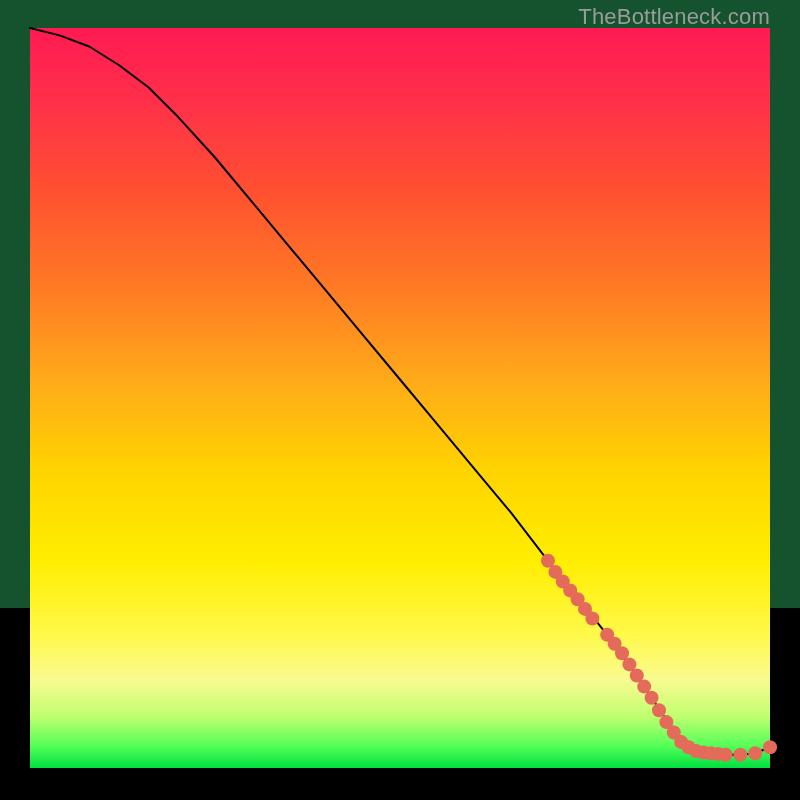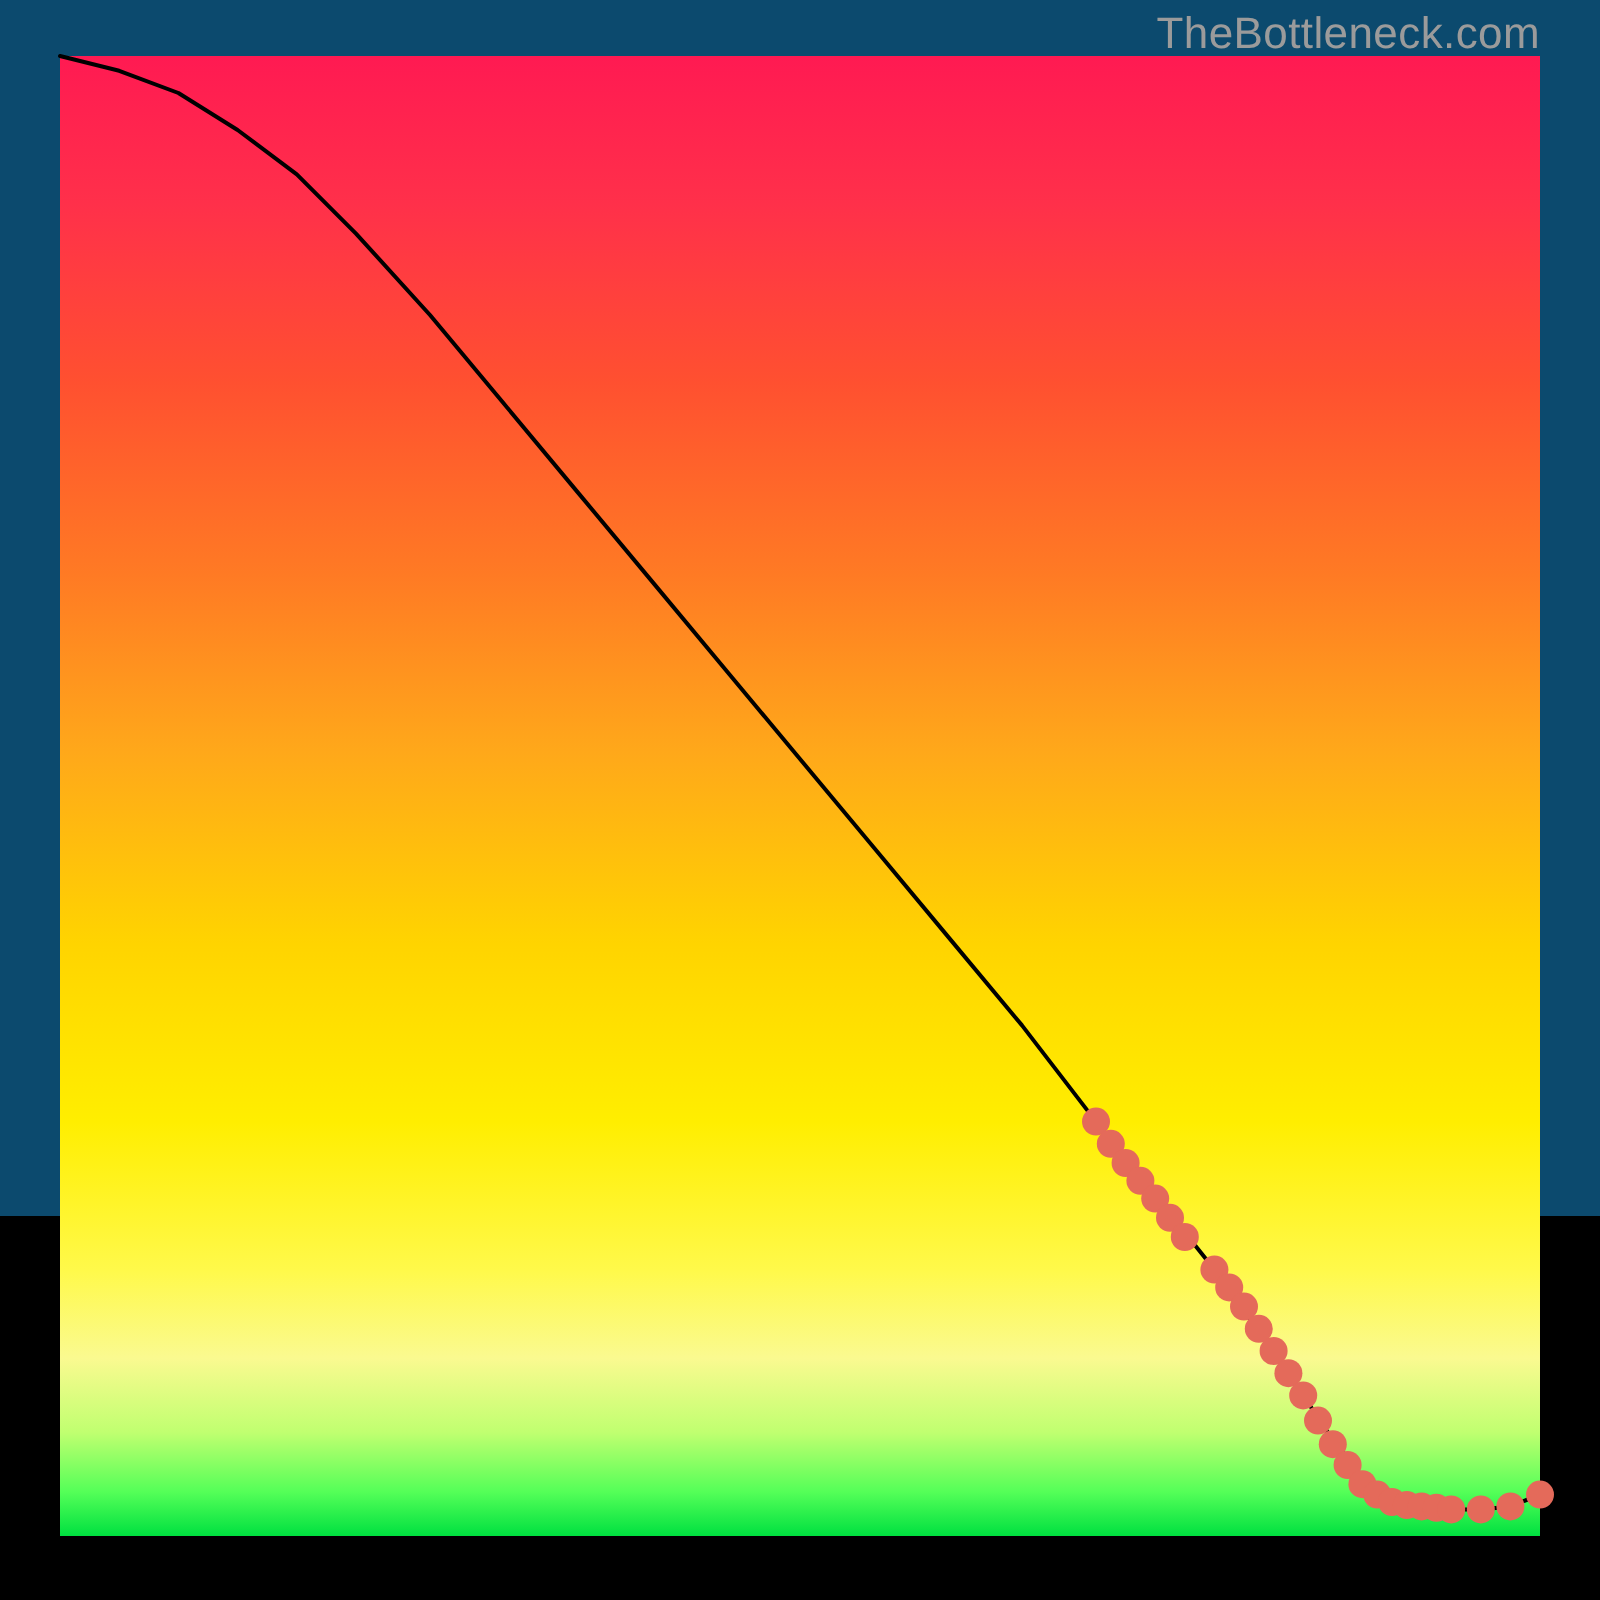--- a/index.html
+++ b/index.html
@@ -10,21 +10,21 @@
     background: #000;
     overflow: hidden;
     font-family: Arial, Helvetica, sans-serif;
   }
   .frame {
     position: absolute;
     left: 0;
     top: 0;
     width: 800px;
     height: 608px;
-    background: #0c4a6e;
+    background: #14532d;
   }
   .plot {
     position: absolute;
     left: 30px;
     top: 28px;
     width: 740px;
     height: 740px;
     
     background: linear-gradient(
       to bottom,

